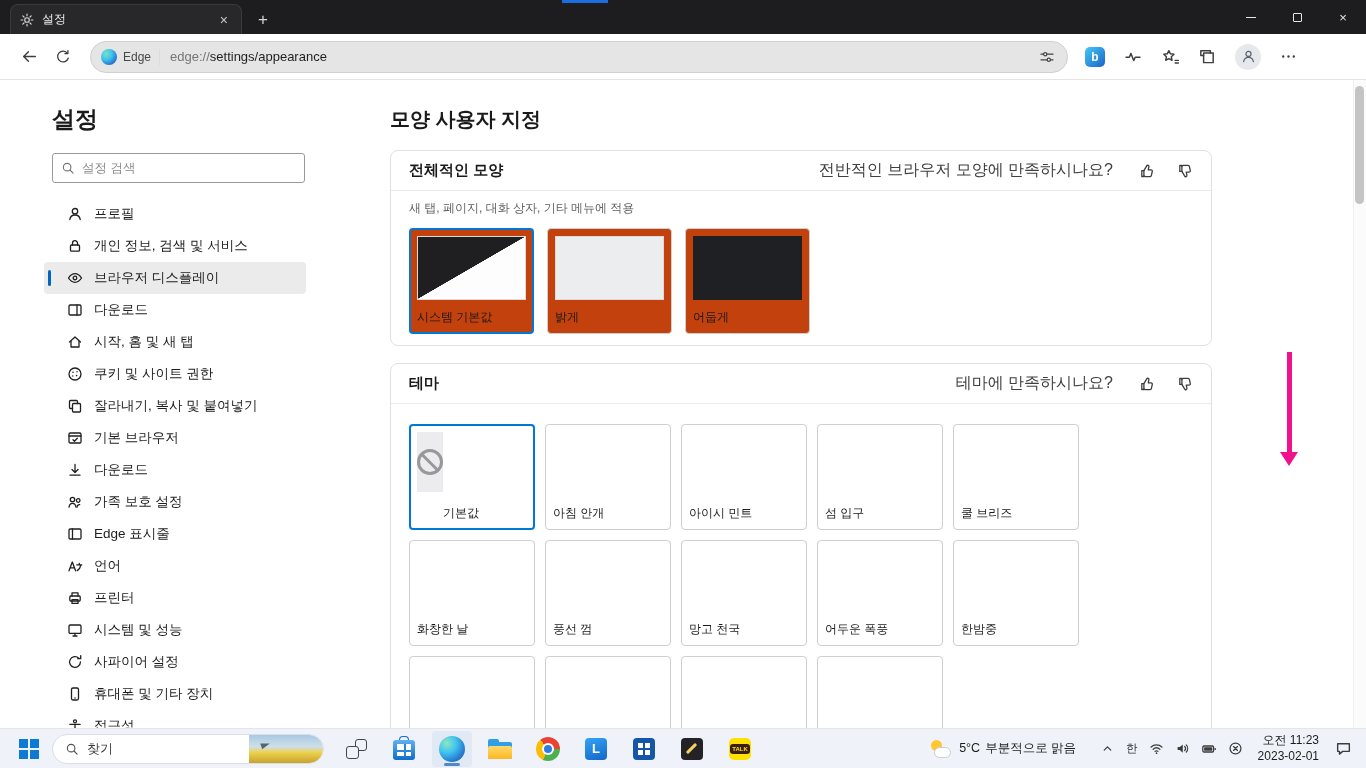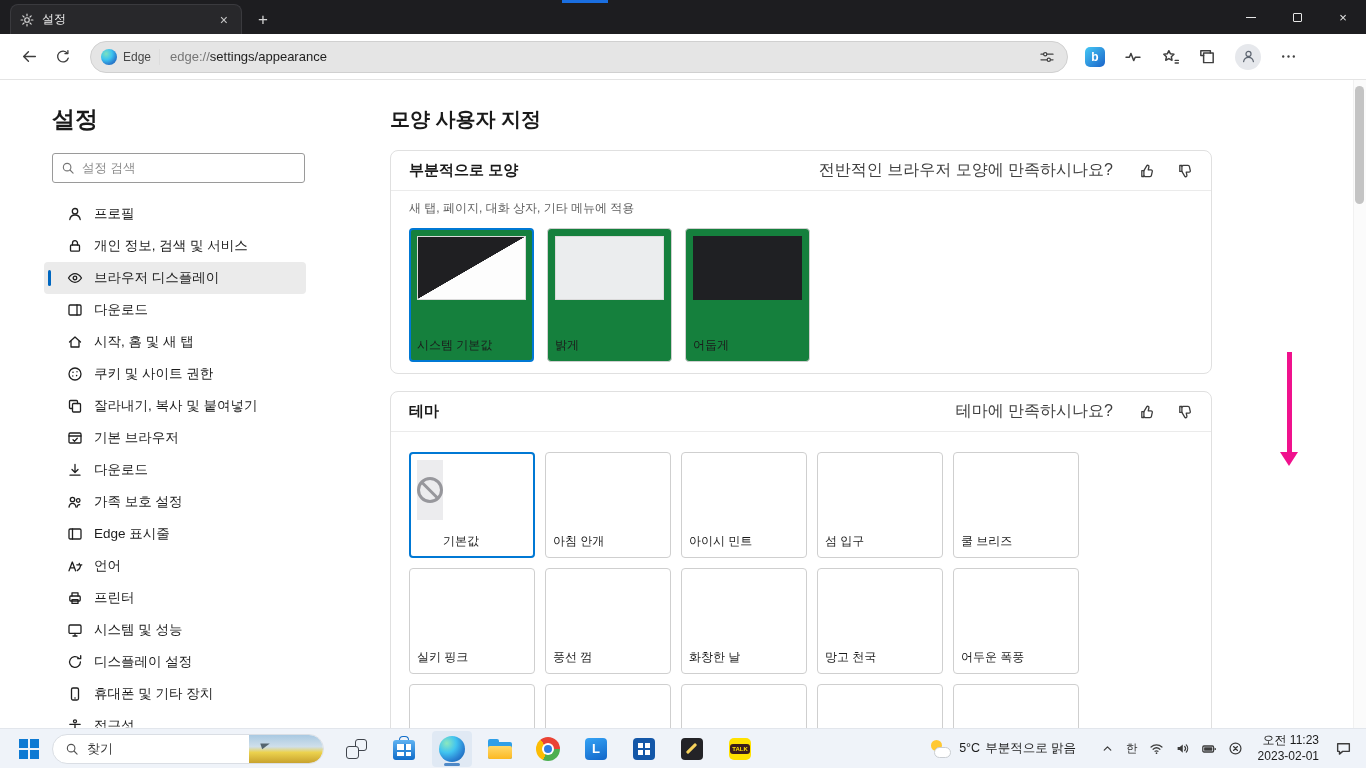--- a/index.html
+++ b/index.html
@@ -58,21 +58,21 @@
   .card-header { height:39px; display:flex; align-items:center; justify-content:space-between; padding:0 18px; }
   .card-title { font-size:15px; font-weight:bold; color:#1a1a1a; }
   .feedback { display:flex; align-items:center; gap:22px; color:#424242; }
   .feedback-q { font-size:16px; color:#404040; margin-right:4px; }
   .fb-btn { display:flex; color:#3c3c3c; }
   .fb-btn.down svg { transform:rotate(180deg) scaleX(-1); }
   .card-divider { height:1px; background:#ebebeb; }
   .card-body { padding:9px 18px 11px 18px; }
   .card-sub { font-size:12px; color:#5f5f5f; }
   .options-row { display:flex; gap:13px; margin-top:11px; }
-  .option-card { width:125px; height:134px; border:1px solid #cfcfcf; border-radius:4px; background:#15803d; padding:7px; display:flex; flex-direction:column; }
+  .option-card { width:125px; height:106px; border:1px solid #cfcfcf; border-radius:4px; background:#c2410c; padding:7px; display:flex; flex-direction:column; }
   .option-card.selected { border:2px solid #0078d4; padding:6px; }
   .option-thumb { height:64px; border:1px solid #dadada; }
   .option-thumb.system { background:linear-gradient(to bottom right,#1f1f22 49.6%,#fdfdfd 50%); }
   .option-thumb.light { background:#ebedee; }
   .option-thumb.dark { background:#1f2023; border-color:#1f2023; }
   .option-label, .theme-label { margin-top:auto; font-size:12px; color:#1b1b1b; white-space:nowrap; overflow:hidden; }
   .themes-grid { display:grid; grid-template-columns:repeat(5,126px); gap:10px; margin-top:11px; }
   .theme-card { width:126px; height:106px; border:1px solid #cfcfcf; border-radius:4px; background:#fff; padding:7px; display:flex; flex-direction:row; }
   .theme-card.selected { border:2px solid #0078d4; padding:6px; }
   .theme-thumb { position:relative; height:60px; overflow:hidden; }
@@ -377,21 +377,21 @@
           </span>
           <span class="s-label">시스템 및 성능</span>
         </div>
         <div class="side-item">
           <span class="s-icon">
             <svg width="16" height="16" viewBox="0 0 16 16" fill="none" stroke="currentColor" stroke-width="1.3" stroke-linecap="round" stroke-linejoin="round">
               <path d="M13.4 8A5.4 5.4 0 1 1 11.8 4.1"></path>
               <path d="M13.7 1.7v3h-3"></path>
             </svg>
           </span>
-          <span class="s-label">디스플레이 설정</span>
+          <span class="s-label">사파이어 설정</span>
         </div>
         <div class="side-item">
           <span class="s-icon">
             <svg width="16" height="16" viewBox="0 0 16 16" fill="none" stroke="currentColor" stroke-width="1.3" stroke-linecap="round" stroke-linejoin="round">
               <rect x="4.5" y="2" width="7" height="12" rx="1.5"></rect>
               <circle cx="8" cy="12" r=".8" fill="currentColor" stroke="none"></circle>
             </svg>
           </span>
           <span class="s-label">휴대폰 및 기타 장치</span>
         </div>
@@ -407,21 +407,21 @@
         </div>
       </nav>
   </aside>
   <div class="side-scrollbar"></div>
 
   <main class="main">
     <h2 class="page-title">모양 사용자 지정</h2>
 
     <section class="card">
       <div class="card-header">
-        <span class="card-title">부분적으로 모양</span>
+        <span class="card-title">전체적인 모양</span>
         <span class="feedback">
           <span class="feedback-q">전반적인 브라우저 모양에 만족하시나요?</span>
           <span class="fb-btn up">
               <svg width="16" height="16" viewBox="0 0 16 16" fill="none" stroke="currentColor" stroke-width="1.3" stroke-linecap="round" stroke-linejoin="round">
                 <path d="M2.8 7.6h2.1v5.9H2.8z"></path>
                 <path d="M4.9 12.9l1.2.7h4.9c.7 0 1.3-.5 1.4-1.2l.9-4c.2-.8-.4-1.6-1.3-1.6H9.2l.7-3a1.2 1.2 0 0 0-2.2-.9L4.9 7.6"></path>
               </svg>
             </span>
           <span class="fb-btn down">
               <svg width="16" height="16" viewBox="0 0 16 16" fill="none" stroke="currentColor" stroke-width="1.3" stroke-linecap="round" stroke-linejoin="round">
@@ -505,42 +505,34 @@
             </div>
             <div class="theme-card">
               <div class="theme-thumb" style="background:#dce9f3">
                 <span class="tt-tab" style="background:#6592b5"></span>
                 <span class="tt-back" style="background:#6592b5"></span>
                 <span class="tt-front" style="background:#9fc0d8"></span>
               </div>
               <div class="theme-label">쿨 브리즈</div>
             </div>
             <div class="theme-card">
-              <div class="theme-thumb" style="background:#f7ecee">
-                <span class="tt-tab" style="background:#d3a6ad"></span>
-                <span class="tt-back" style="background:#d3a6ad"></span>
-                <span class="tt-front" style="background:#ecd3d7"></span>
-              </div>
-              <div class="theme-label">실키 핑크</div>
+              <div class="theme-thumb" style="background:#f8f3cf">
+                <span class="tt-tab" style="background:#ddc94f"></span>
+                <span class="tt-back" style="background:#ddc94f"></span>
+                <span class="tt-front" style="background:#eee18e"></span>
+              </div>
+              <div class="theme-label">화창한 날</div>
             </div>
             <div class="theme-card">
               <div class="theme-thumb" style="background:#fbd9ea">
                 <span class="tt-tab" style="background:#ec74b4"></span>
                 <span class="tt-back" style="background:#ec74b4"></span>
                 <span class="tt-front" style="background:#f6abd0"></span>
               </div>
               <div class="theme-label">풍선 껌</div>
-            </div>
-            <div class="theme-card">
-              <div class="theme-thumb" style="background:#f8f3cf">
-                <span class="tt-tab" style="background:#ddc94f"></span>
-                <span class="tt-back" style="background:#ddc94f"></span>
-                <span class="tt-front" style="background:#eee18e"></span>
-              </div>
-              <div class="theme-label">화창한 날</div>
             </div>
             <div class="theme-card">
               <div class="theme-thumb" style="background:#fbe3c0">
                 <span class="tt-tab" style="background:#ee9f3d"></span>
                 <span class="tt-back" style="background:#ee9f3d"></span>
                 <span class="tt-front" style="background:#f6c478"></span>
               </div>
               <div class="theme-label">망고 천국</div>
             </div>
             <div class="theme-card">

